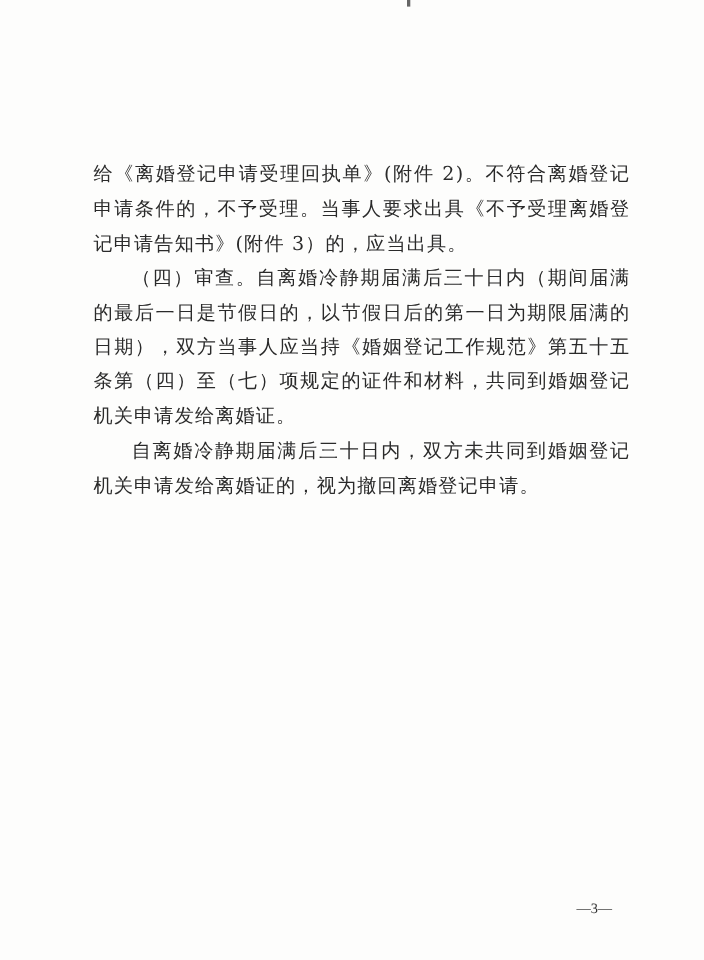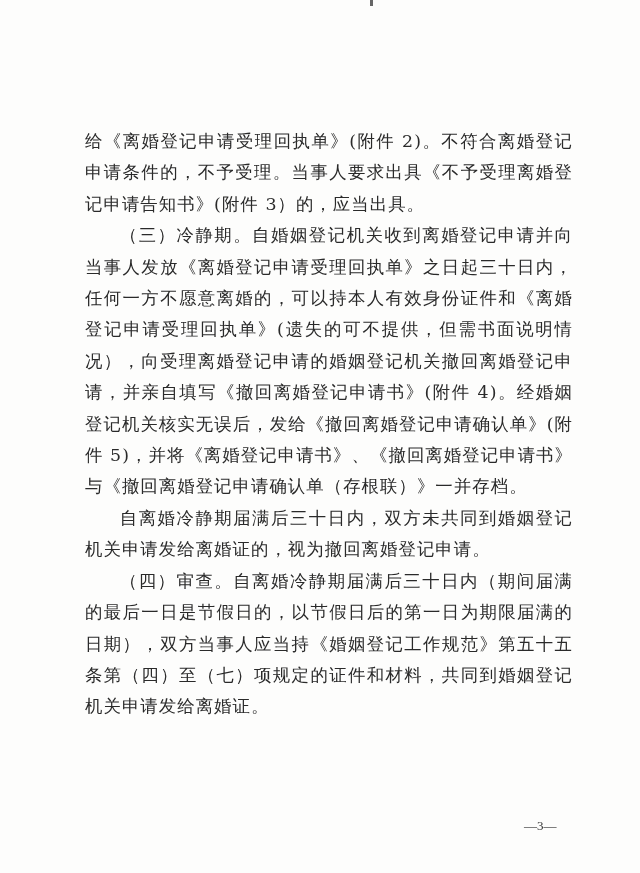--- a/index.html
+++ b/index.html
@@ -25,21 +25,21 @@
       position: absolute;
       left: 370px;
       top: 0;
       width: 3px;
       height: 6px;
       background: #666;
     }
     .content {
       position: absolute;
       left: 85px;
-      top: 126px;
+      top: 144px;
       width: 488px;
     }
     .para {
       margin: 0;
       font-size: 17.4px;
       line-height: 31.4px;
       letter-spacing: 1.05px;
       text-align: justify;
       text-align-last: left;
       word-break: break-all;
@@ -56,19 +56,18 @@
     }
   </style>
 </head>
 <body>
 
 <div class="page">
   <div class="top-mark"></div>
 
   <div class="content">
     <p class="para">给《离婚登记申请受理回执单》(附件 2)。不符合离婚登记申请条件的，不予受理。当事人要求出具《不予受理离婚登记申请告知书》(附件 3）的，应当出具。</p>
-    <p class="para indent">（三）冷静期。自婚姻登记机关收到离婚登记申请并向当事人发放《离婚登记申请受理回执单》之日起三十日内，任何一方不愿意离婚的，可以持本人有效身份证件和《离婚登记申请受理回执单》(遗失的可不提供，但需书面说明情况），向受理离婚登记申请的婚姻登记机关撤回离婚登记申请，并亲自填写《撤回离婚登记申请书》(附件 4)。经婚姻登记机关核实无误后，发给《撤回离婚登记申请确认单》(附件 5)，并将《离婚登记申请书》、《撤回离婚登记申请书》与《撤回离婚登记申请确认单（存根联）》一并存档。</p>
+    <p class="para indent">（四）审查。自离婚冷静期届满后三十日内（期间届满的最后一日是节假日的，以节假日后的第一日为期限届满的日期），双方当事人应当持《婚姻登记工作规范》第五十五条第（四）至（七）项规定的证件和材料，共同到婚姻登记机关申请发给离婚证。</p>
     <p class="para indent">自离婚冷静期届满后三十日内，双方未共同到婚姻登记机关申请发给离婚证的，视为撤回离婚登记申请。</p>
-    <p class="para indent">（四）审查。自离婚冷静期届满后三十日内（期间届满的最后一日是节假日的，以节假日后的第一日为期限届满的日期），双方当事人应当持《婚姻登记工作规范》第五十五条第（四）至（七）项规定的证件和材料，共同到婚姻登记机关申请发给离婚证。</p>
   </div>
 
   <div class="page-number">—3—</div>
 </div>
 
 </body></html>

